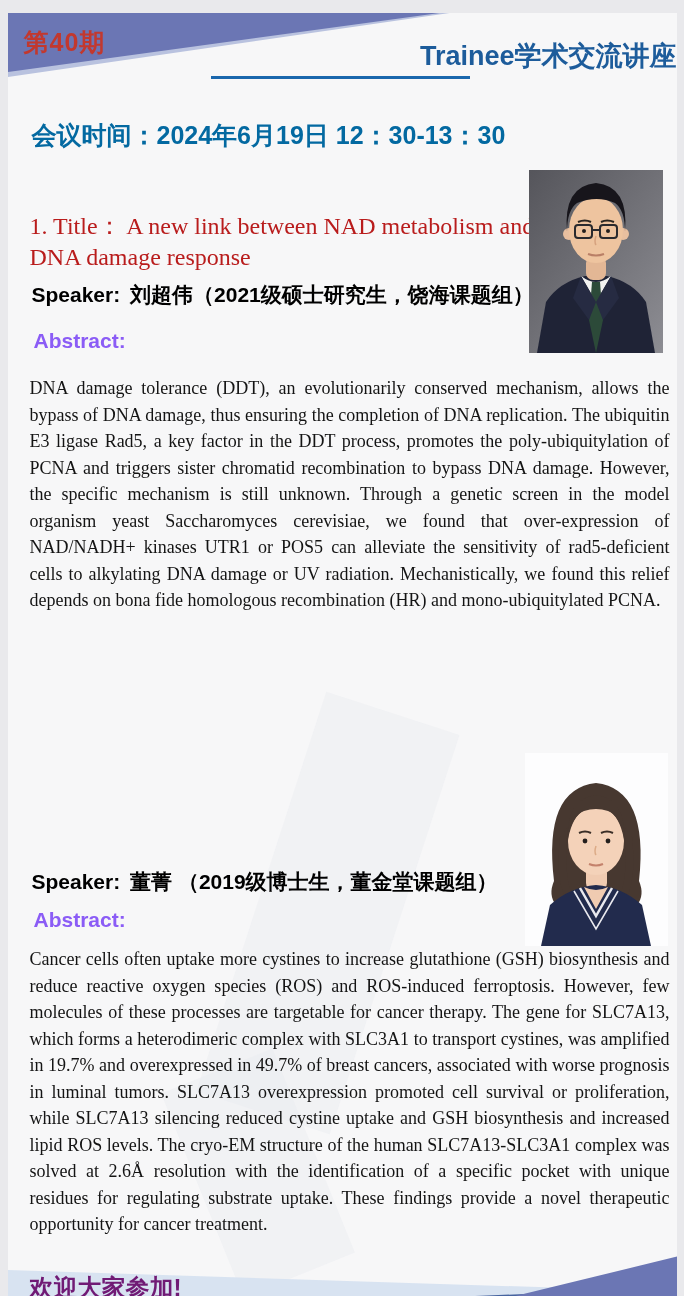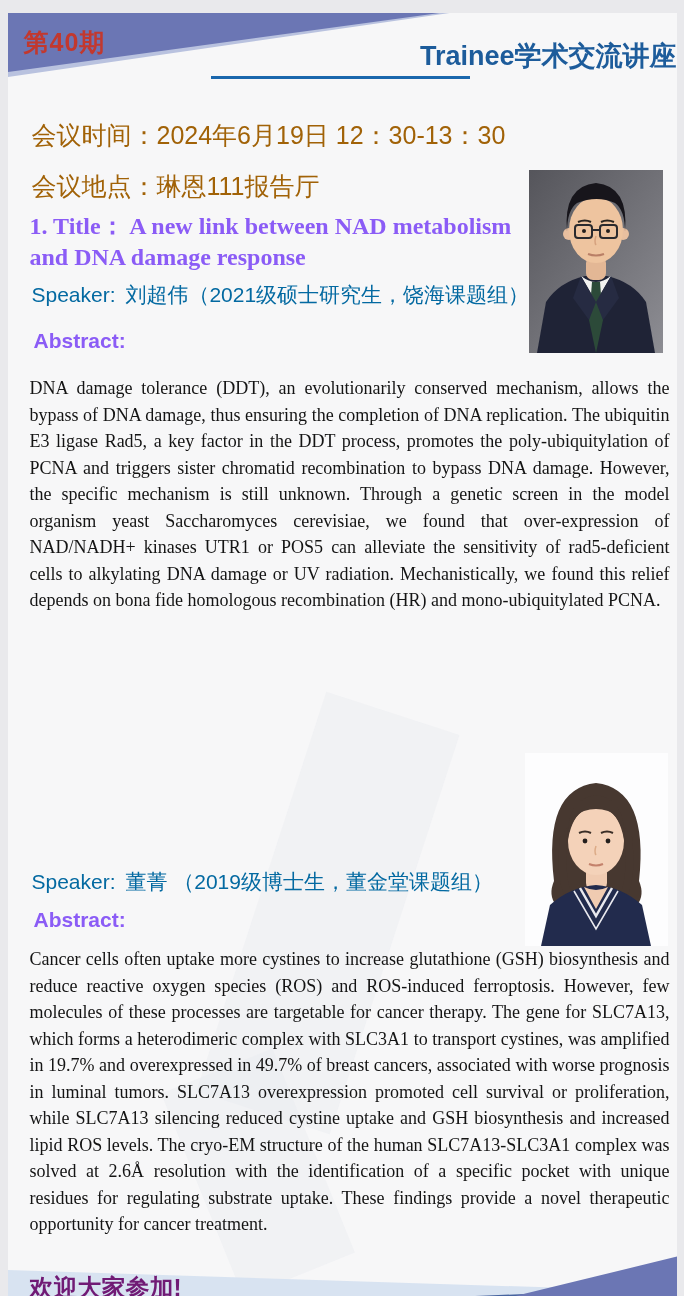--- a/index.html
+++ b/index.html
@@ -30,33 +30,33 @@
     text-align:right;
     font-size:27px; font-weight:bold; color:#1d5c9b;
   }
   .title-underline {
     position:absolute; left:203px; top:63px;
     width:259px; height:3px; background:#1a67ad;
   }
   
   .meeting { position:absolute; left:24px; top:97px; }
   .meeting .line {
-    font-size:25px; font-weight:normal; color:#a16207;
+    font-size:25px; font-weight:bold; color:#0369a1;
     line-height:51px; white-space:nowrap;
   }
   
   .sec-title {
     position:absolute; left:22px;
     font-family:"Liberation Serif", serif;
-    font-weight:bold; color:#8b5cf6;
+    font-weight:normal; color:#b91c1c;
     font-size:24px; line-height:31px;
   }
   .speaker-line {
     position:absolute; left:24px;
-    font-size:21px; font-weight:normal; color:#0369a1;
+    font-size:21px; font-weight:bold; color:#000000;
     white-space:nowrap;
   }
   .abstract-label {
     position:absolute; left:26px;
     font-size:21px; font-weight:bold; color:#8b5cf6;
   }
   .body-par {
     position:absolute; left:22px; width:640px;
     font-family:"Liberation Serif", serif;
     font-size:18px; line-height:26.5px; color:#141414;
@@ -98,21 +98,20 @@
   <div class="wm wm2"></div>
 
   <div class="ribbon-light"></div>
   <div class="ribbon-dark"></div>
   <div class="badge">第40期</div>
   <div class="main-title">Trainee学术交流讲座</div>
   <div class="title-underline"></div>
 
   <div class="meeting">
     <div class="line">会议时间：2024年6月19日  12：30-13：30</div>
-    <div class="line">会议地点：琳恩111报告厅</div>
   </div>
 
   <div class="sec-title" style="top:198px; width:505px;">1. Title： A new link between NAD metabolism and DNA damage response</div>
   <div class="speaker-line" style="top:268px;">
     <span style="margin-right: 4px;">Speaker:</span>
     <span>刘超伟（2021级硕士研究生，饶海课题组）</span>
   </div>
   <div class="abstract-label" style="top:316px;">Abstract:</div>
 
   <svg class="photo" style="left:521px; top:157px;" width="134" height="183" viewBox="0 0 134 183" role="img">

